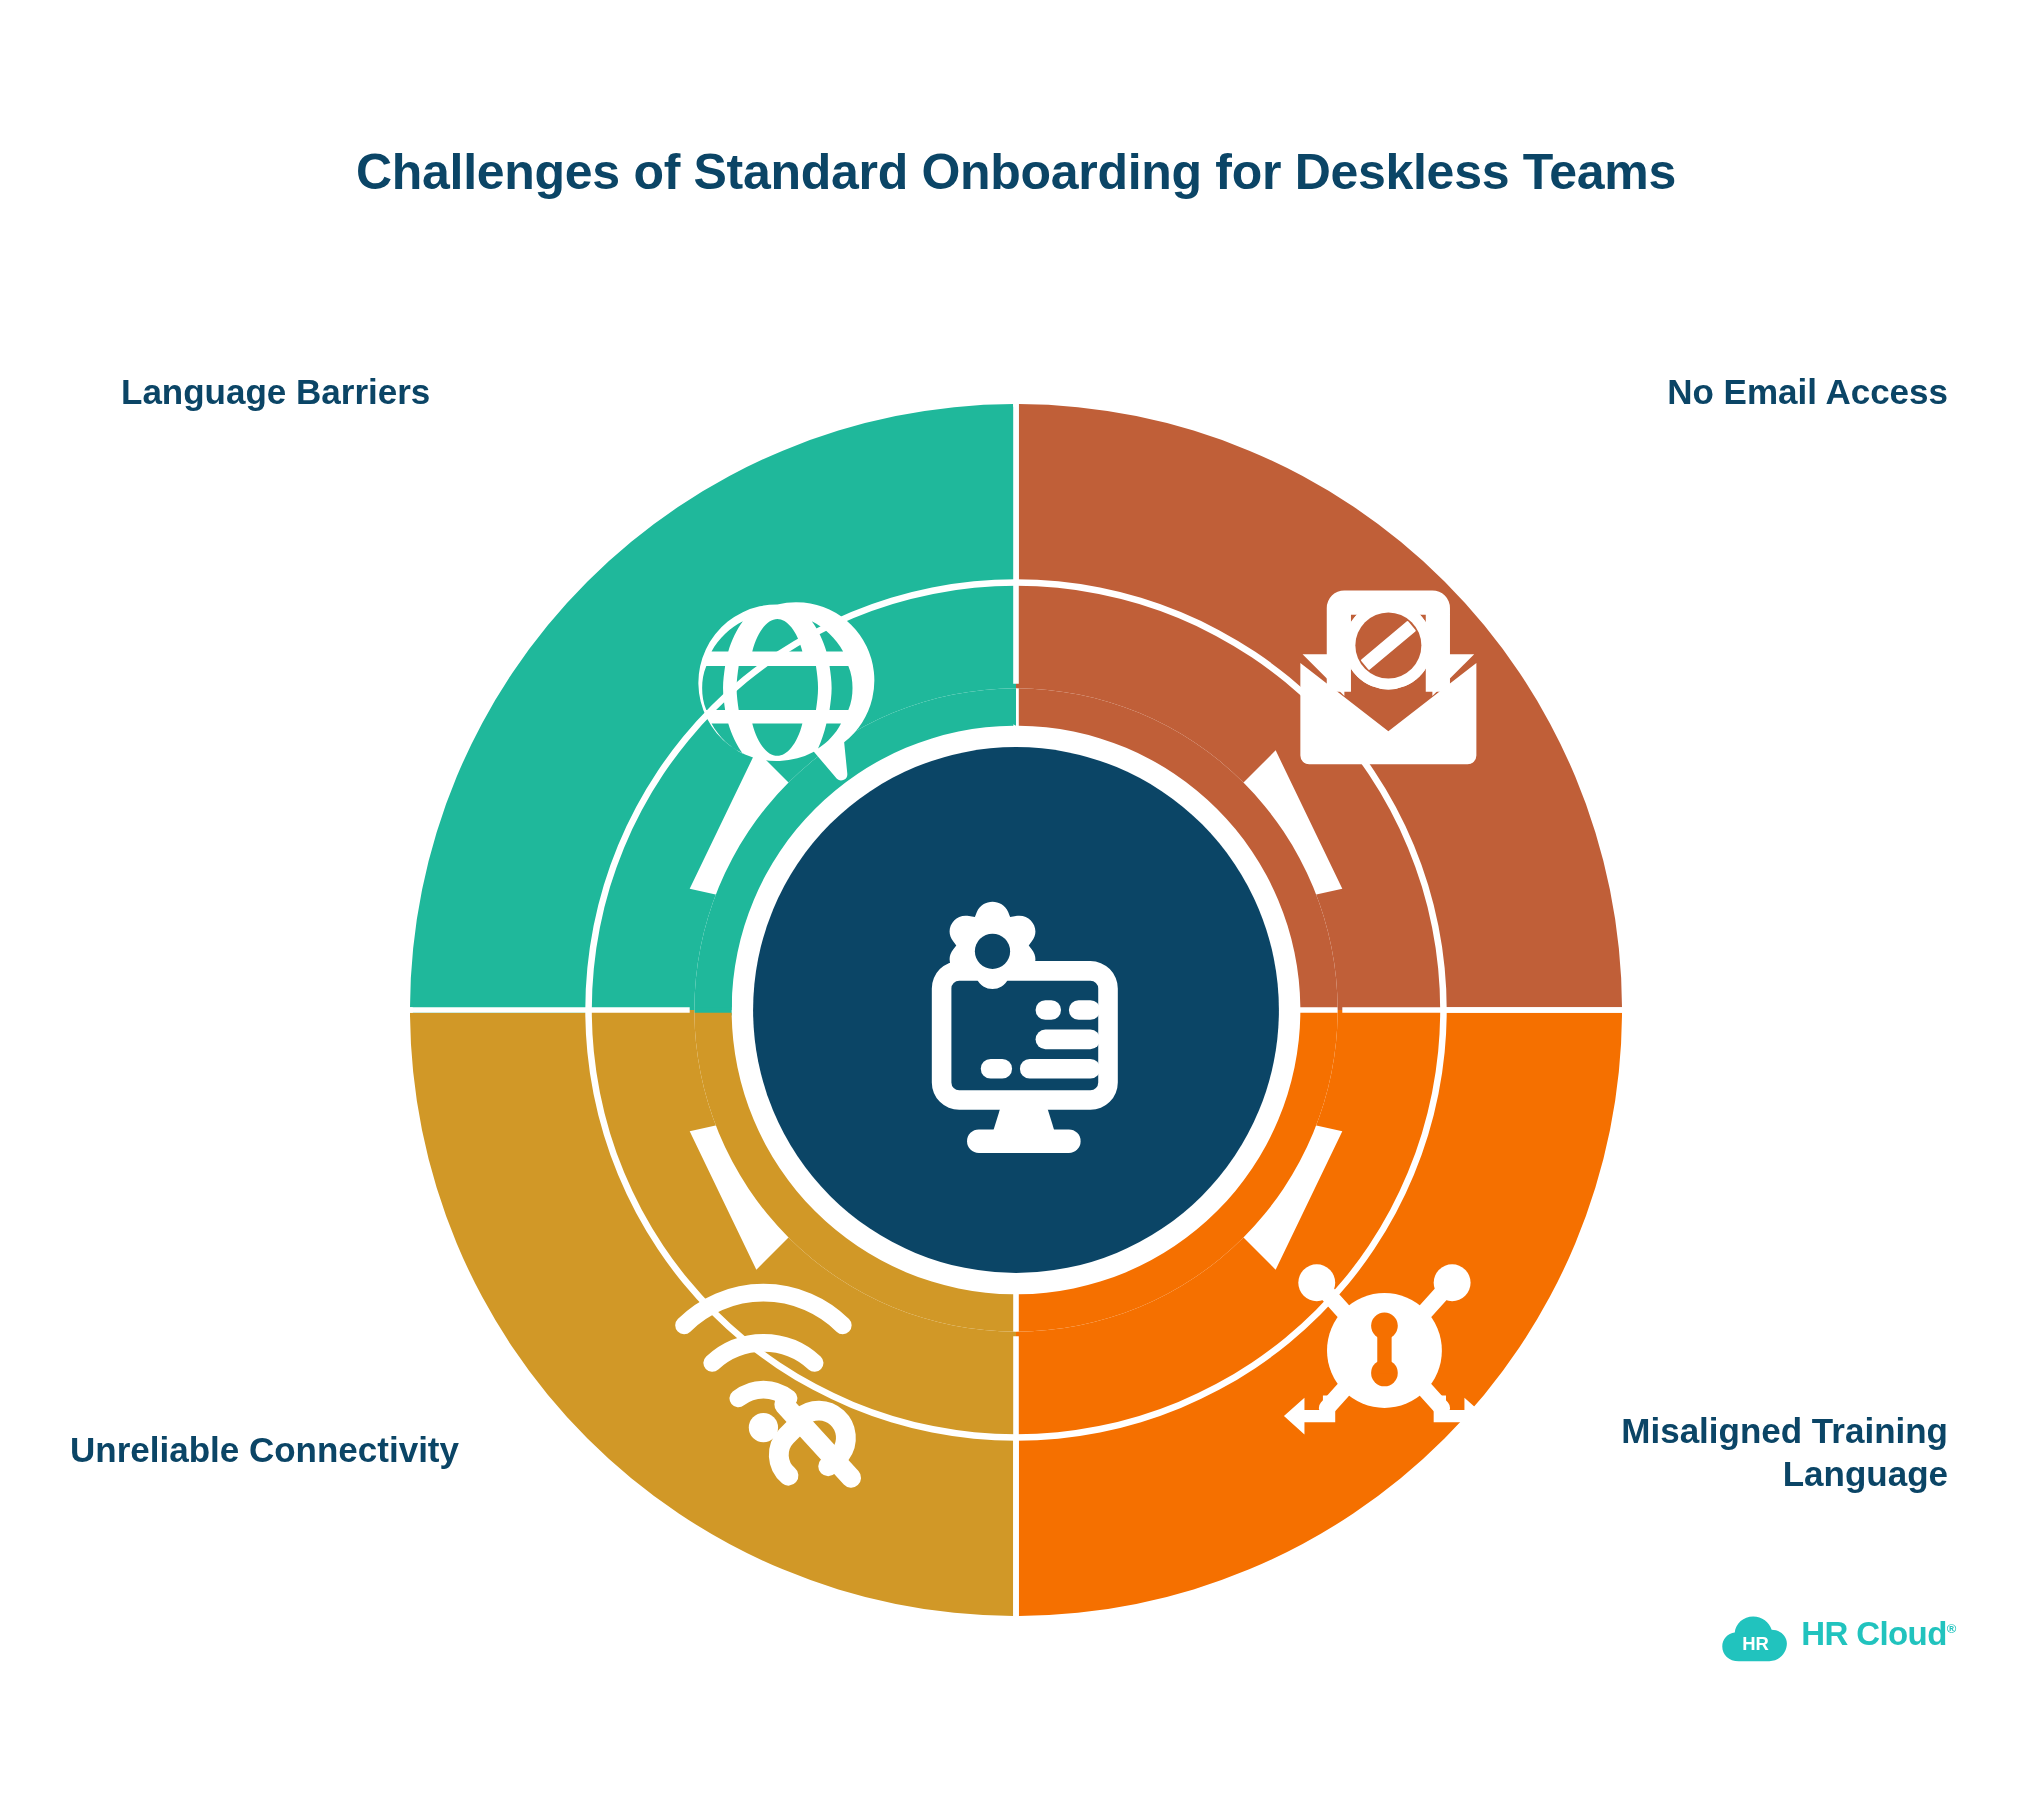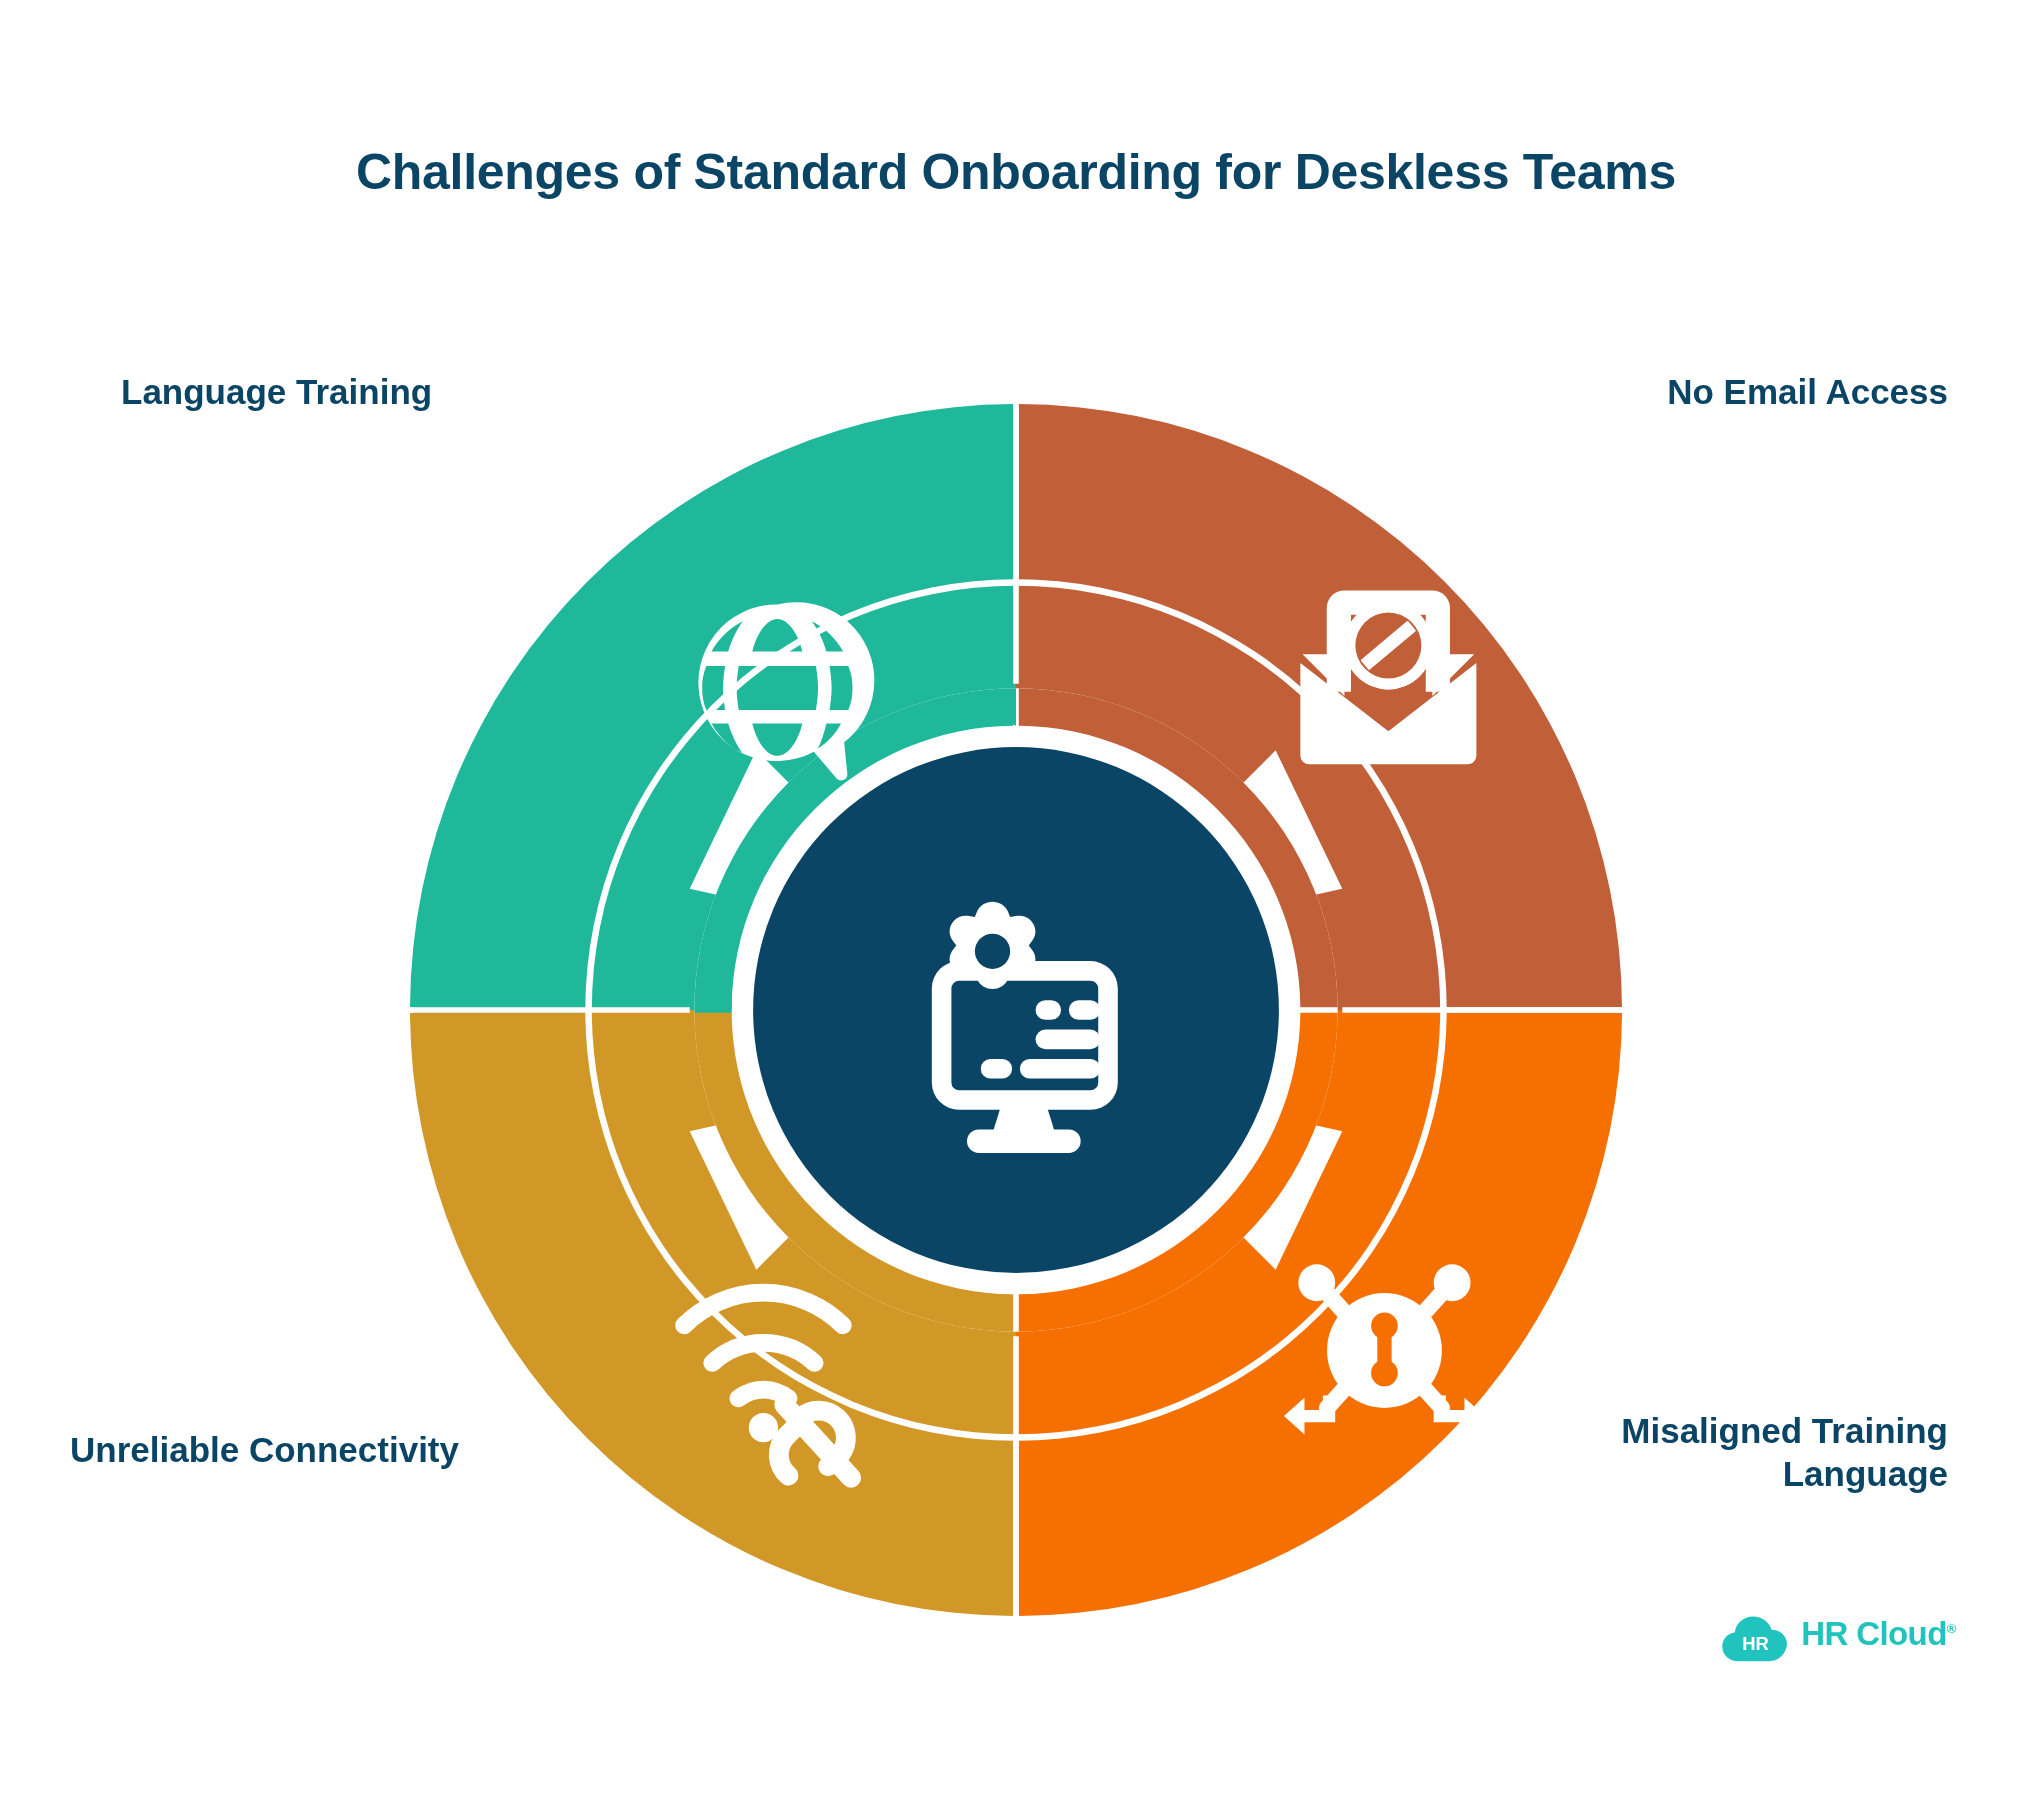--- a/index.html
+++ b/index.html
@@ -78,21 +78,21 @@
     font-size: 13px;
     vertical-align: super;
     font-weight: bold;
   }
 </style>
 </head>
 <body>
 
 <div id="page-title">Challenges of Standard Onboarding for Deskless Teams</div>
 
-<div id="label-language" class="seg-label">Language Training</div>
+<div id="label-language" class="seg-label">Language Barriers</div>
 <div id="label-email" class="seg-label">No Email Access</div>
 <div id="label-connect" class="seg-label">Unreliable Connectivity</div>
 <div id="label-schedules" class="seg-label">Misaligned Training Language</div>
 
 <div id="wheel">
   <svg viewBox="0 0 1300 1300" xmlns="http://www.w3.org/2000/svg">
     <defs>
 
       <mask id="ring-mask">
         <rect x="0" y="0" width="1300" height="1300" fill="#000"></rect>

